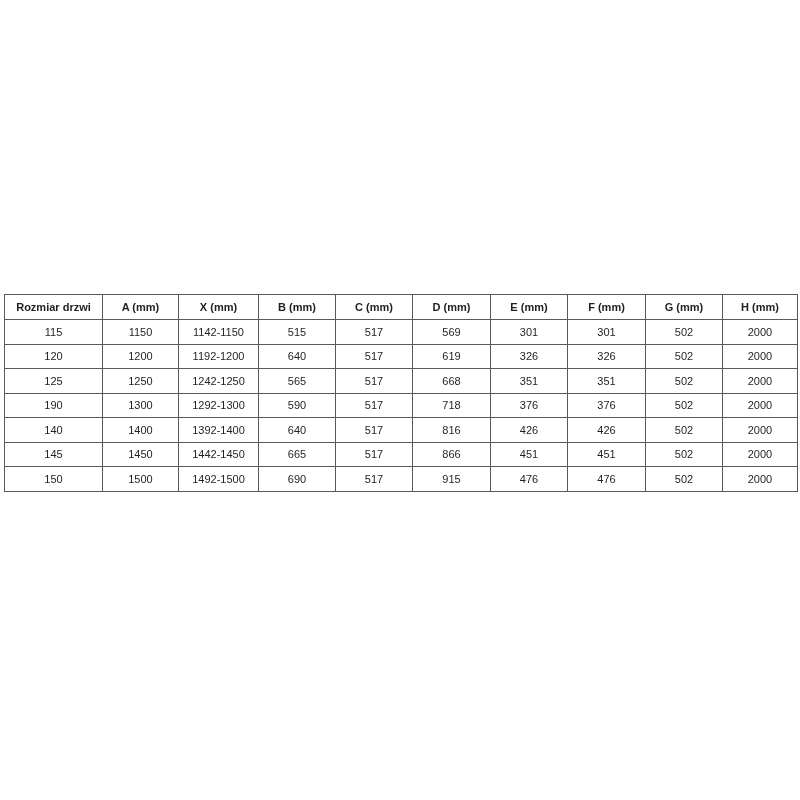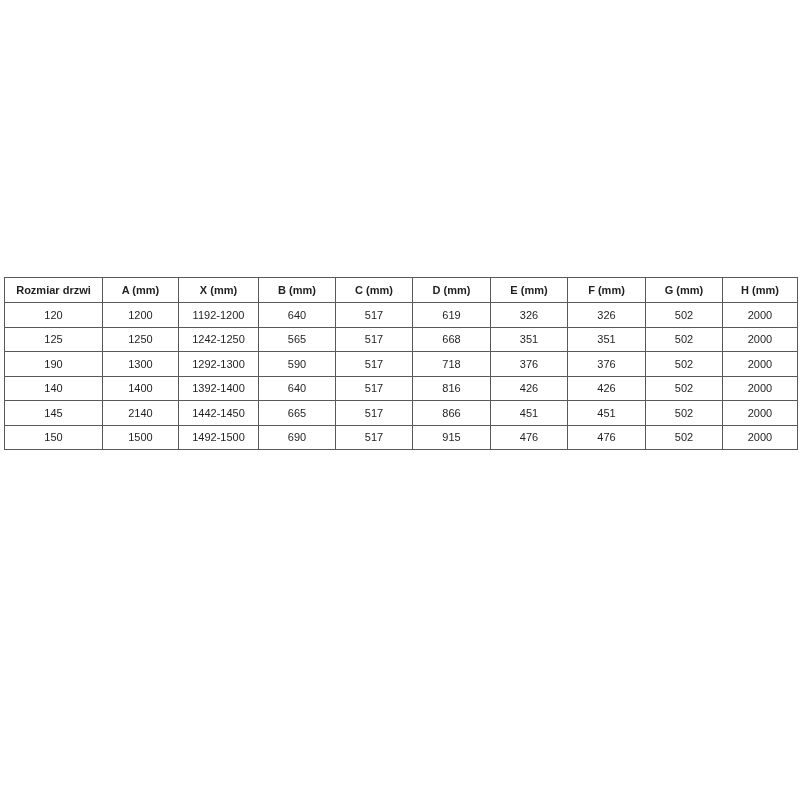--- a/index.html
+++ b/index.html
@@ -9,21 +9,21 @@
   }
   body {
     width: 800px;
     height: 800px;
     position: relative;
     font-family: "Liberation Sans", sans-serif;
   }
   table.dim-table {
     position: absolute;
     left: 4px;
-    top: 277px;
+    top: 294px;
     width: 793px;
     border-collapse: collapse;
     table-layout: fixed;
   }
   table.dim-table th,
   table.dim-table td {
     border: 1px solid #595959;
     text-align: center;
     vertical-align: middle;
     font-size: 11px;
@@ -66,20 +66,32 @@
         <th>C (mm)</th>
         <th>D (mm)</th>
         <th>E (mm)</th>
         <th>F (mm)</th>
         <th>G (mm)</th>
         <th>H (mm)</th>
       </tr>
   </thead>
   <tbody>
       <tr>
+        <td>115</td>
+        <td>1150</td>
+        <td>1142-1150</td>
+        <td>515</td>
+        <td>517</td>
+        <td>569</td>
+        <td>301</td>
+        <td>301</td>
+        <td>502</td>
+        <td>2000</td>
+      </tr>
+      <tr>
         <td>120</td>
         <td>1200</td>
         <td>1192-1200</td>
         <td>640</td>
         <td>517</td>
         <td>619</td>
         <td>326</td>
         <td>326</td>
         <td>502</td>
         <td>2000</td>
@@ -115,21 +127,21 @@
         <td>640</td>
         <td>517</td>
         <td>816</td>
         <td>426</td>
         <td>426</td>
         <td>502</td>
         <td>2000</td>
       </tr>
       <tr>
         <td>145</td>
-        <td>2140</td>
+        <td>1450</td>
         <td>1442-1450</td>
         <td>665</td>
         <td>517</td>
         <td>866</td>
         <td>451</td>
         <td>451</td>
         <td>502</td>
         <td>2000</td>
       </tr>
       <tr>

